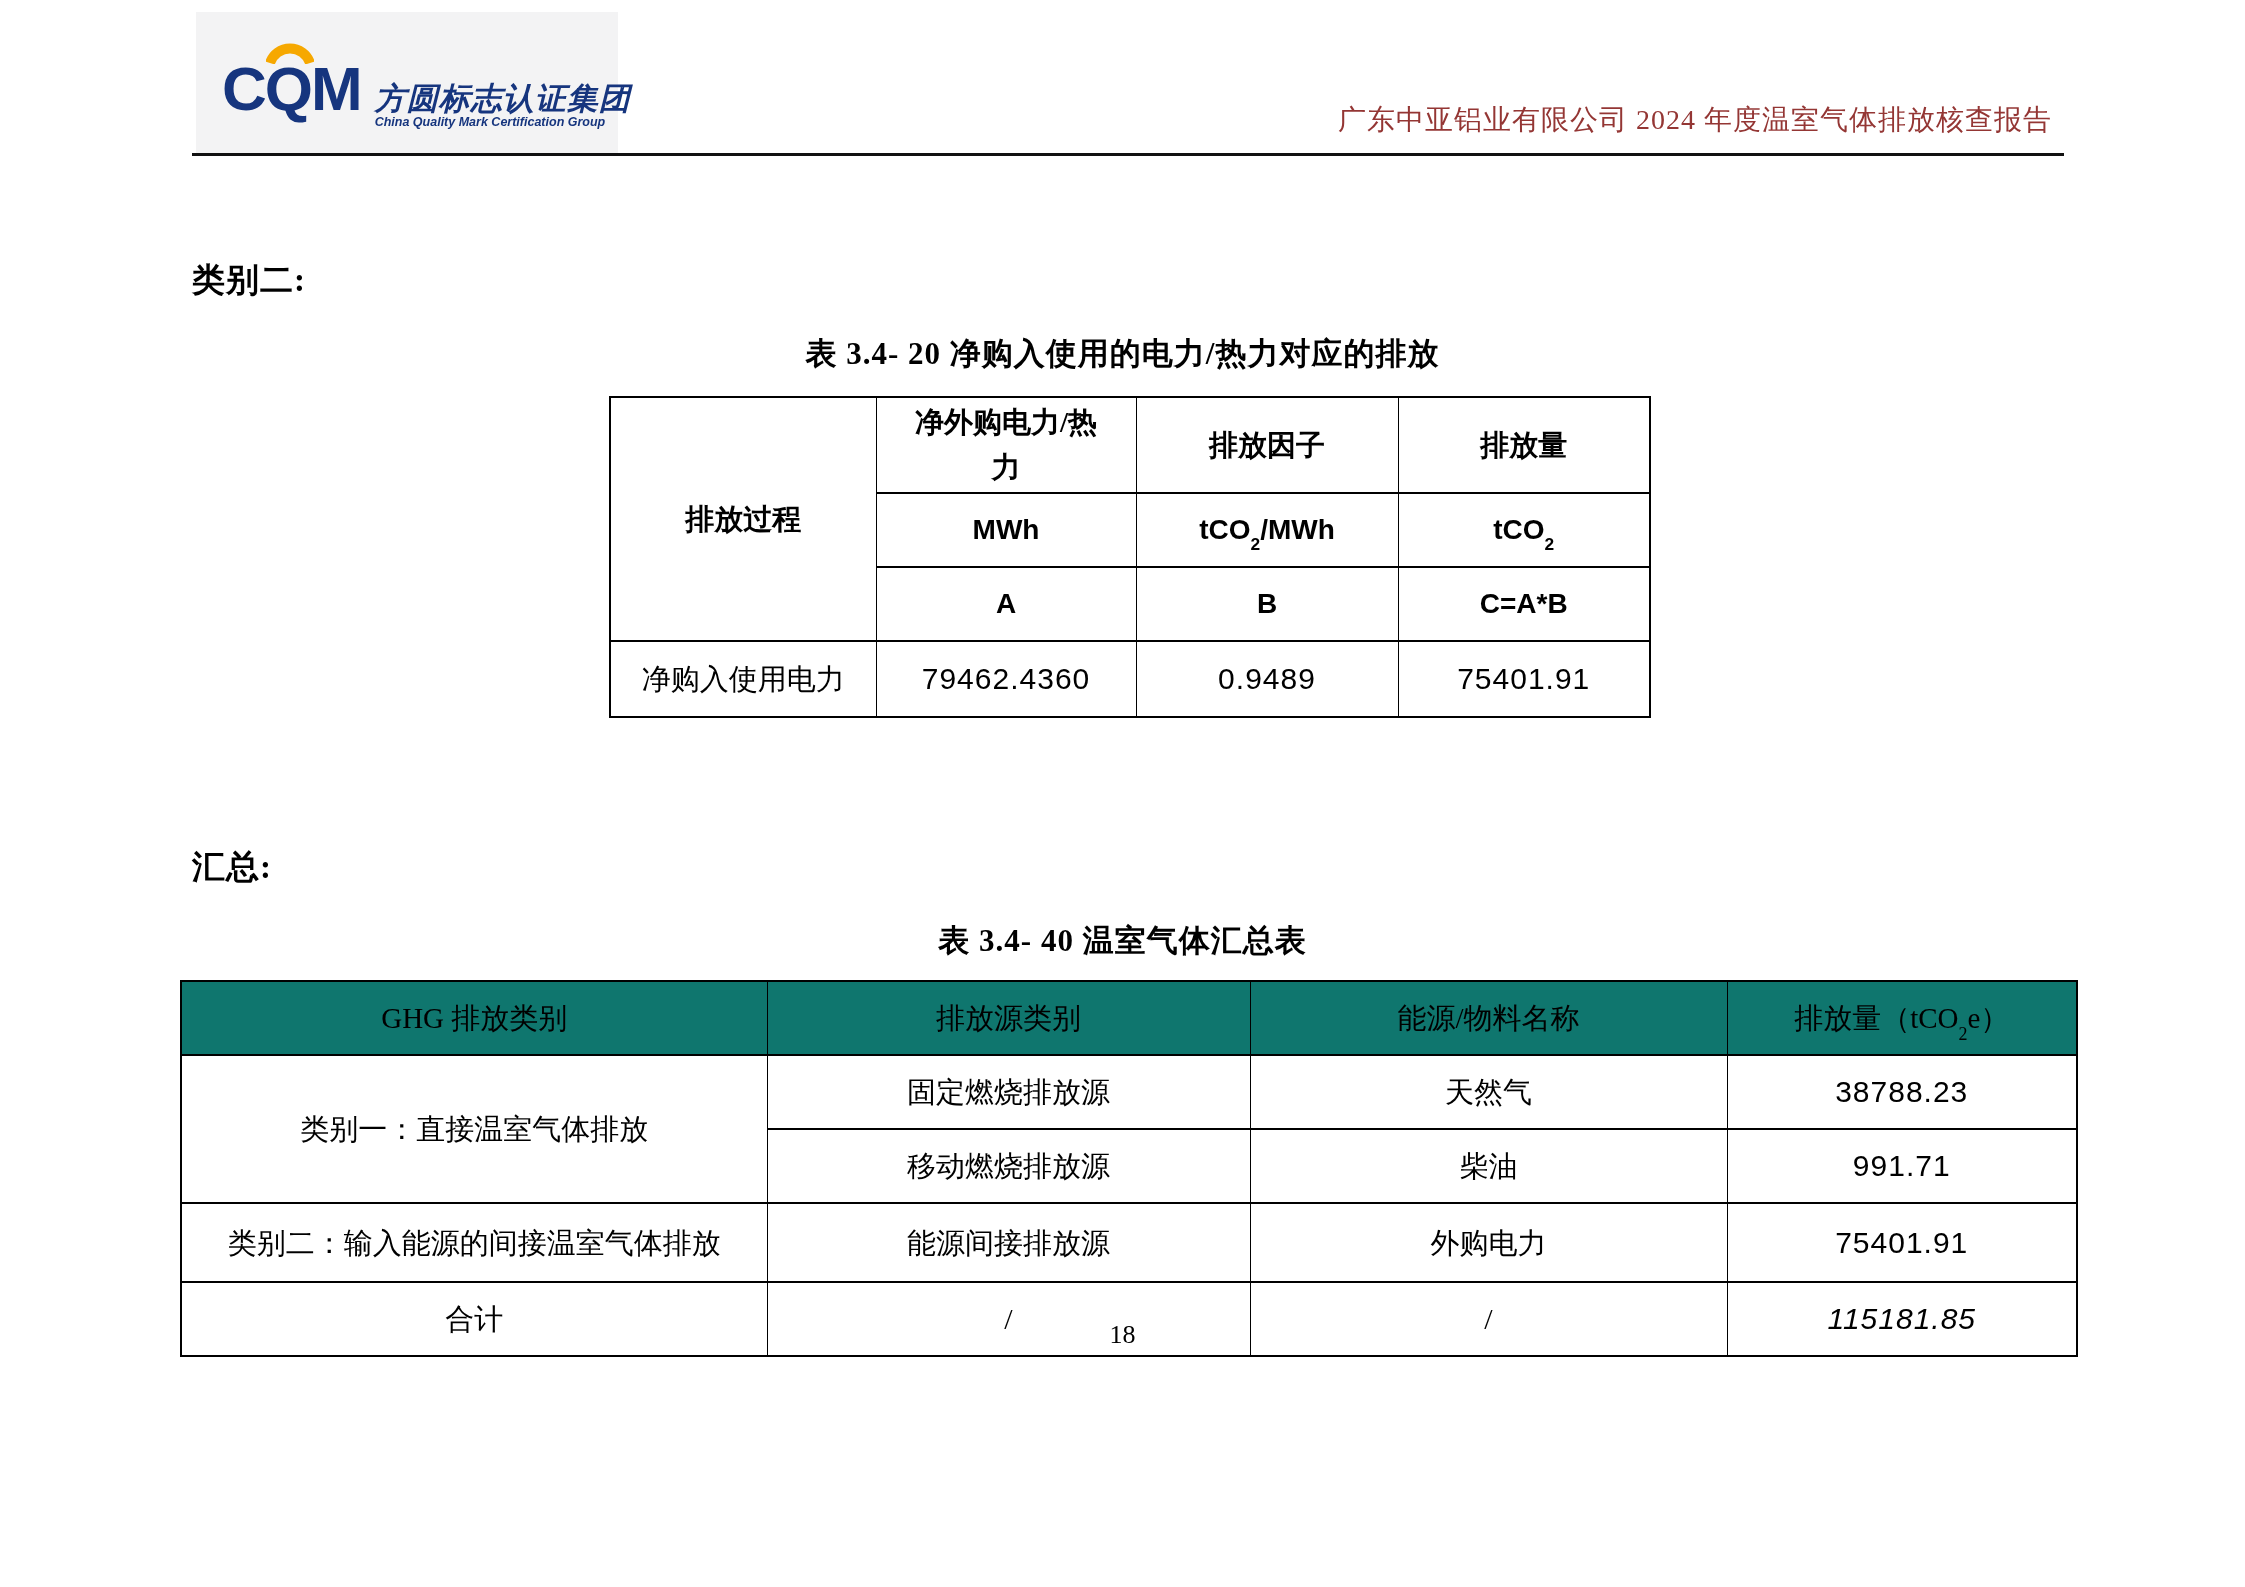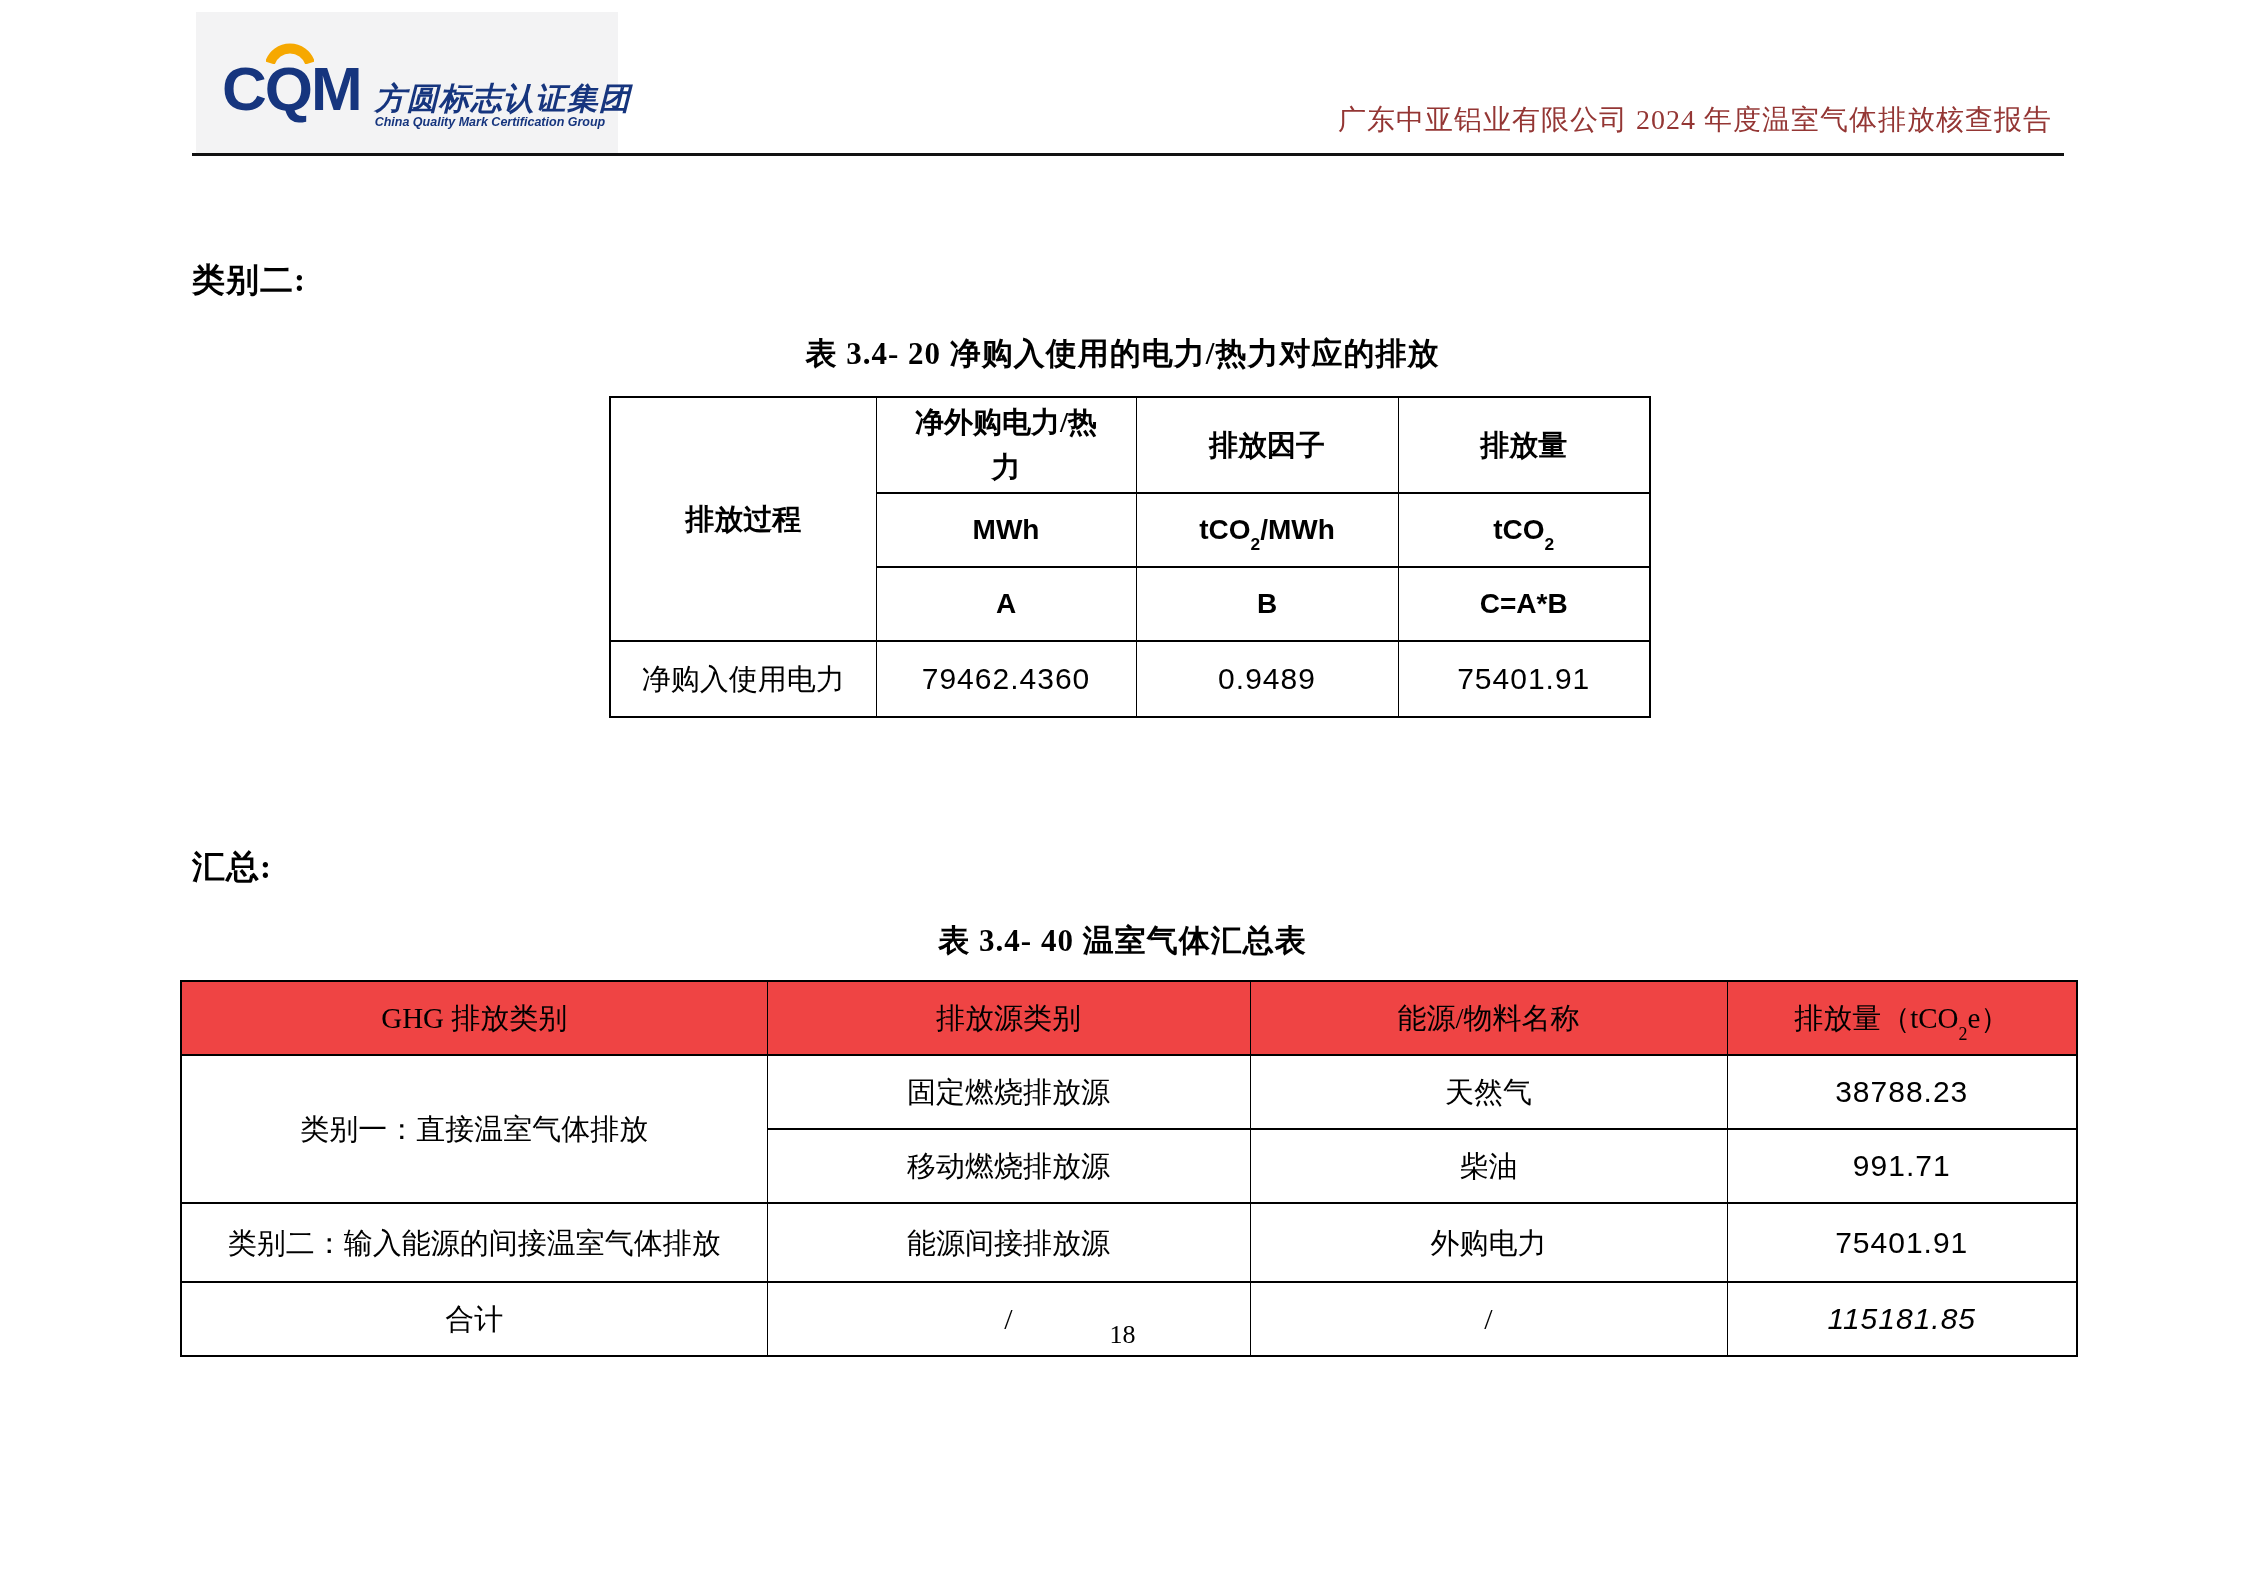--- a/index.html
+++ b/index.html
@@ -74,21 +74,21 @@
   .unit,.letter{
     font-family:"Liberation Sans","DejaVu Sans",sans-serif;
     font-weight:bold;font-size:28px;margin-top:12px;
   }
   .num{
     font-family:"Liberation Sans","DejaVu Sans",sans-serif;
     font-size:30px;letter-spacing:1px;
   }
   sub.s{font-size:0.62em;position:relative;bottom:-0.28em;line-height:0;}
   .t2{position:absolute;left:180px;top:980px;width:1896px;border:2px solid #000;}
-  .t2 .hrow td{background:#ef4444;}
+  .t2 .hrow td{background:#0f766e;}
   .total-num{
     font-family:"Liberation Sans","DejaVu Sans",sans-serif;
     font-style:italic;font-size:30px;letter-spacing:1px;
   }
   .slash{font-size:30px;}
   
   .page-number{
     position:absolute;left:0;width:2245px;top:1320px;text-align:center;
     font-size:26px;
   }

